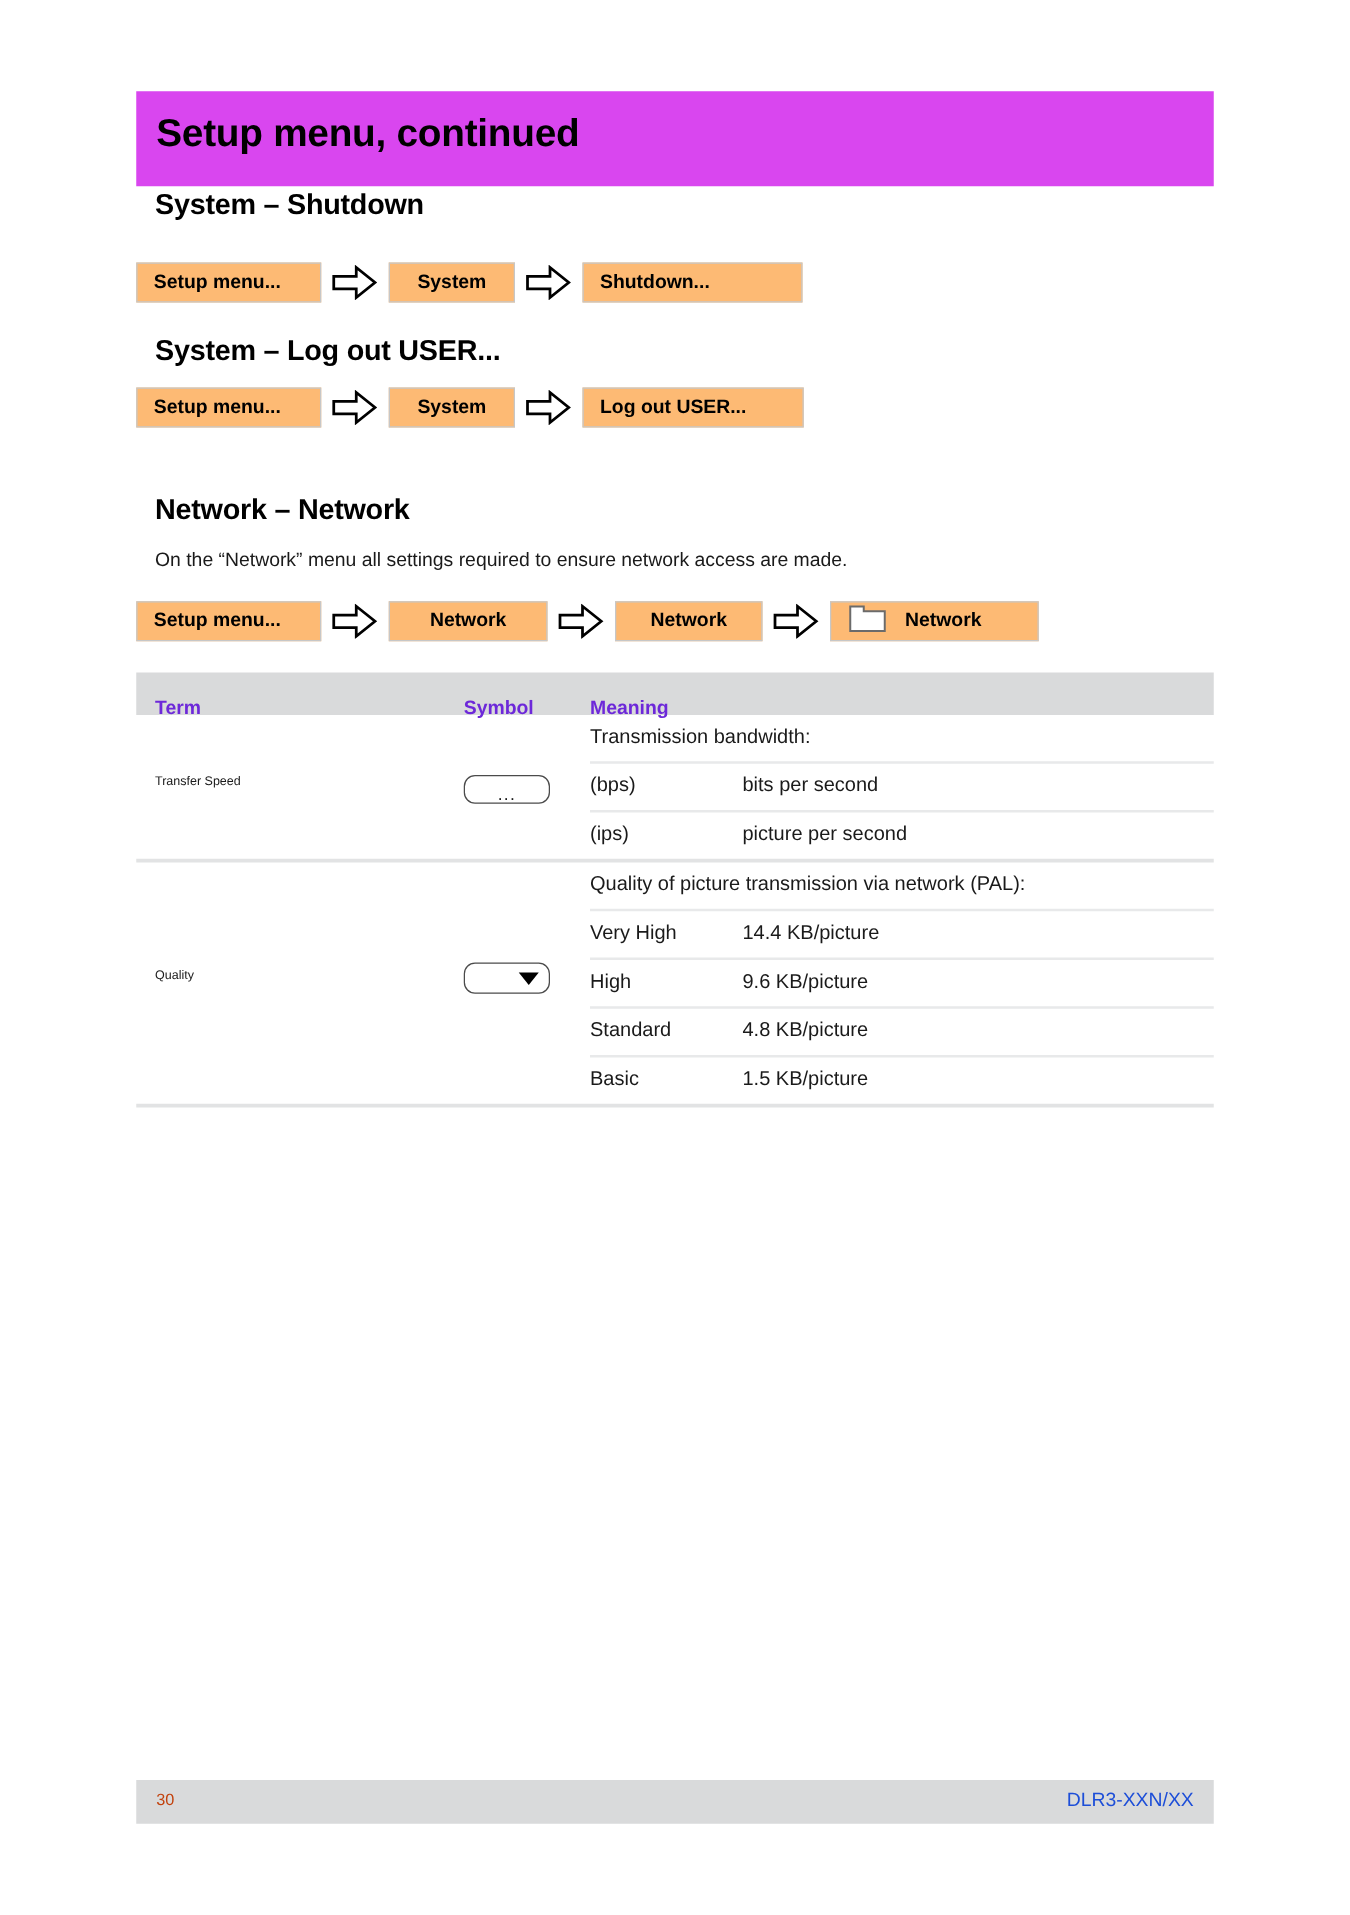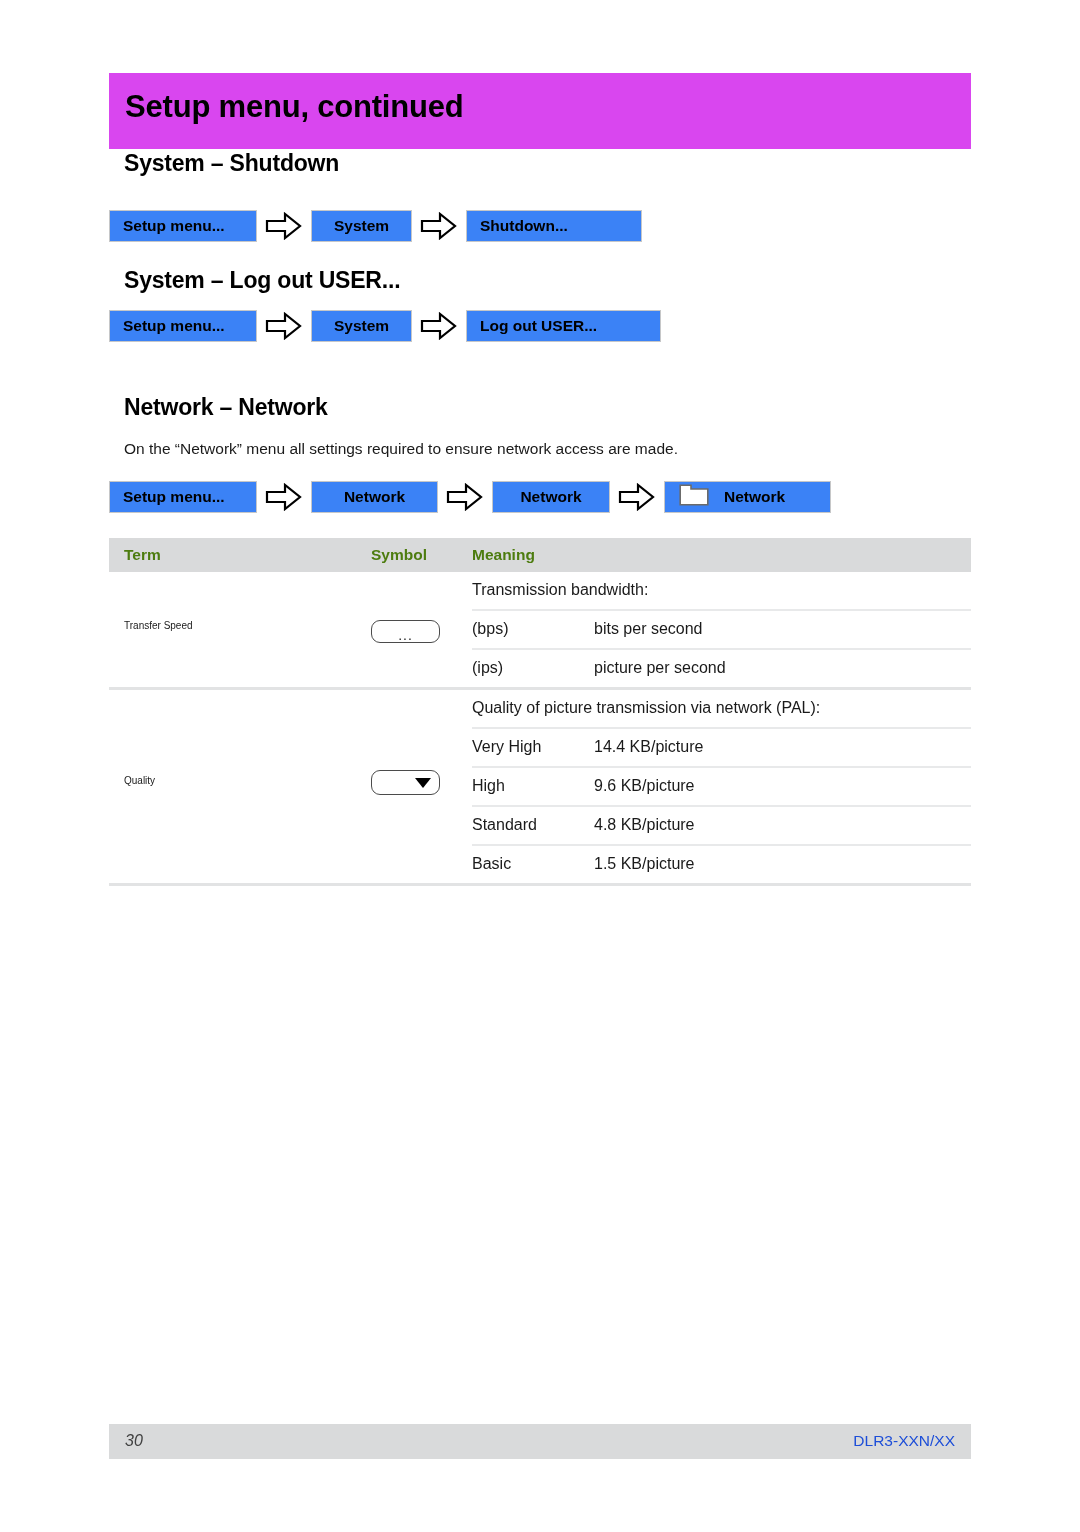--- a/index.html
+++ b/index.html
@@ -78,33 +78,33 @@
     height: 34px;
   }
   #crumbs-shutdown { top: 209px; }
   #crumbs-logout   { top: 309px; }
   #crumbs-network  { top: 480px; }
 
   .crumb-box {
     height: 32px;
     box-sizing: border-box;
     border: 1.5px solid #c6c7c8;
-    background: #3b82f6;
+    background: #fdba74;
     display: flex;
     align-items: center;
     padding: 0 13px;
     font-size: 15.5px;
     font-weight: bold;
     color: #000000;
     white-space: nowrap;
   }
   .crumb-box.w-setup   { width: 148px; }
   .crumb-box.w-system  { width: 101px; justify-content: center; padding: 0; }
   .crumb-box.w-shutdn  { width: 176px; }
-  .crumb-box.w-logout  { width: 195px; text-align: right; }
+  .crumb-box.w-logout  { width: 177px; text-align: right; }
   .crumb-box.w-net1    { width: 127px; justify-content: center; padding: 0; }
   .crumb-box.w-net2    { width: 118px; justify-content: center; padding: 0; }
   .crumb-box.w-net3    { width: 167px; padding: 0 14px; }
 
   .crumb-arrow {
     width: 54px;
     display: flex;
     align-items: center;
     justify-content: center;
     flex: 0 0 54px;
@@ -124,24 +124,24 @@
     top: 538px;
     width: 862px;
   }
   .tbl-head {
     position: relative;
     height: 34px;
     background: #d9dadb;
   }
   .tbl-head .th {
     position: absolute;
-    top: 8px;
+    top: 20px;
     font-size: 15.5px;
     font-weight: bold;
-    color: #4d7c0f;
+    color: #6d28d9;
     white-space: nowrap;
   }
   .th-term   { left: 15px; }
   .th-symbol { left: 262px; }
   .th-mean   { left: 363px; }
 
   .grp {
     position: relative;
     border-bottom: 3px solid #e2e3e4;
   }
@@ -227,23 +227,22 @@
     left: 0;
     top: 1424px;
     width: 862px;
     height: 35px;
     background: #d9dadb;
   }
   .footer-page {
     position: absolute;
     left: 16px;
     top: 8px;
-    font-size: 16px;
-    color: #404040;
-    font-style: italic;
+    font-size: 13px;
+    color: #c2410c;
   }
   .footer-model {
     position: absolute;
     right: 16px;
     top: 8px;
     font-size: 15.5px;
     color: #1d4ed8;
     white-space: nowrap;
   }
 </style>

